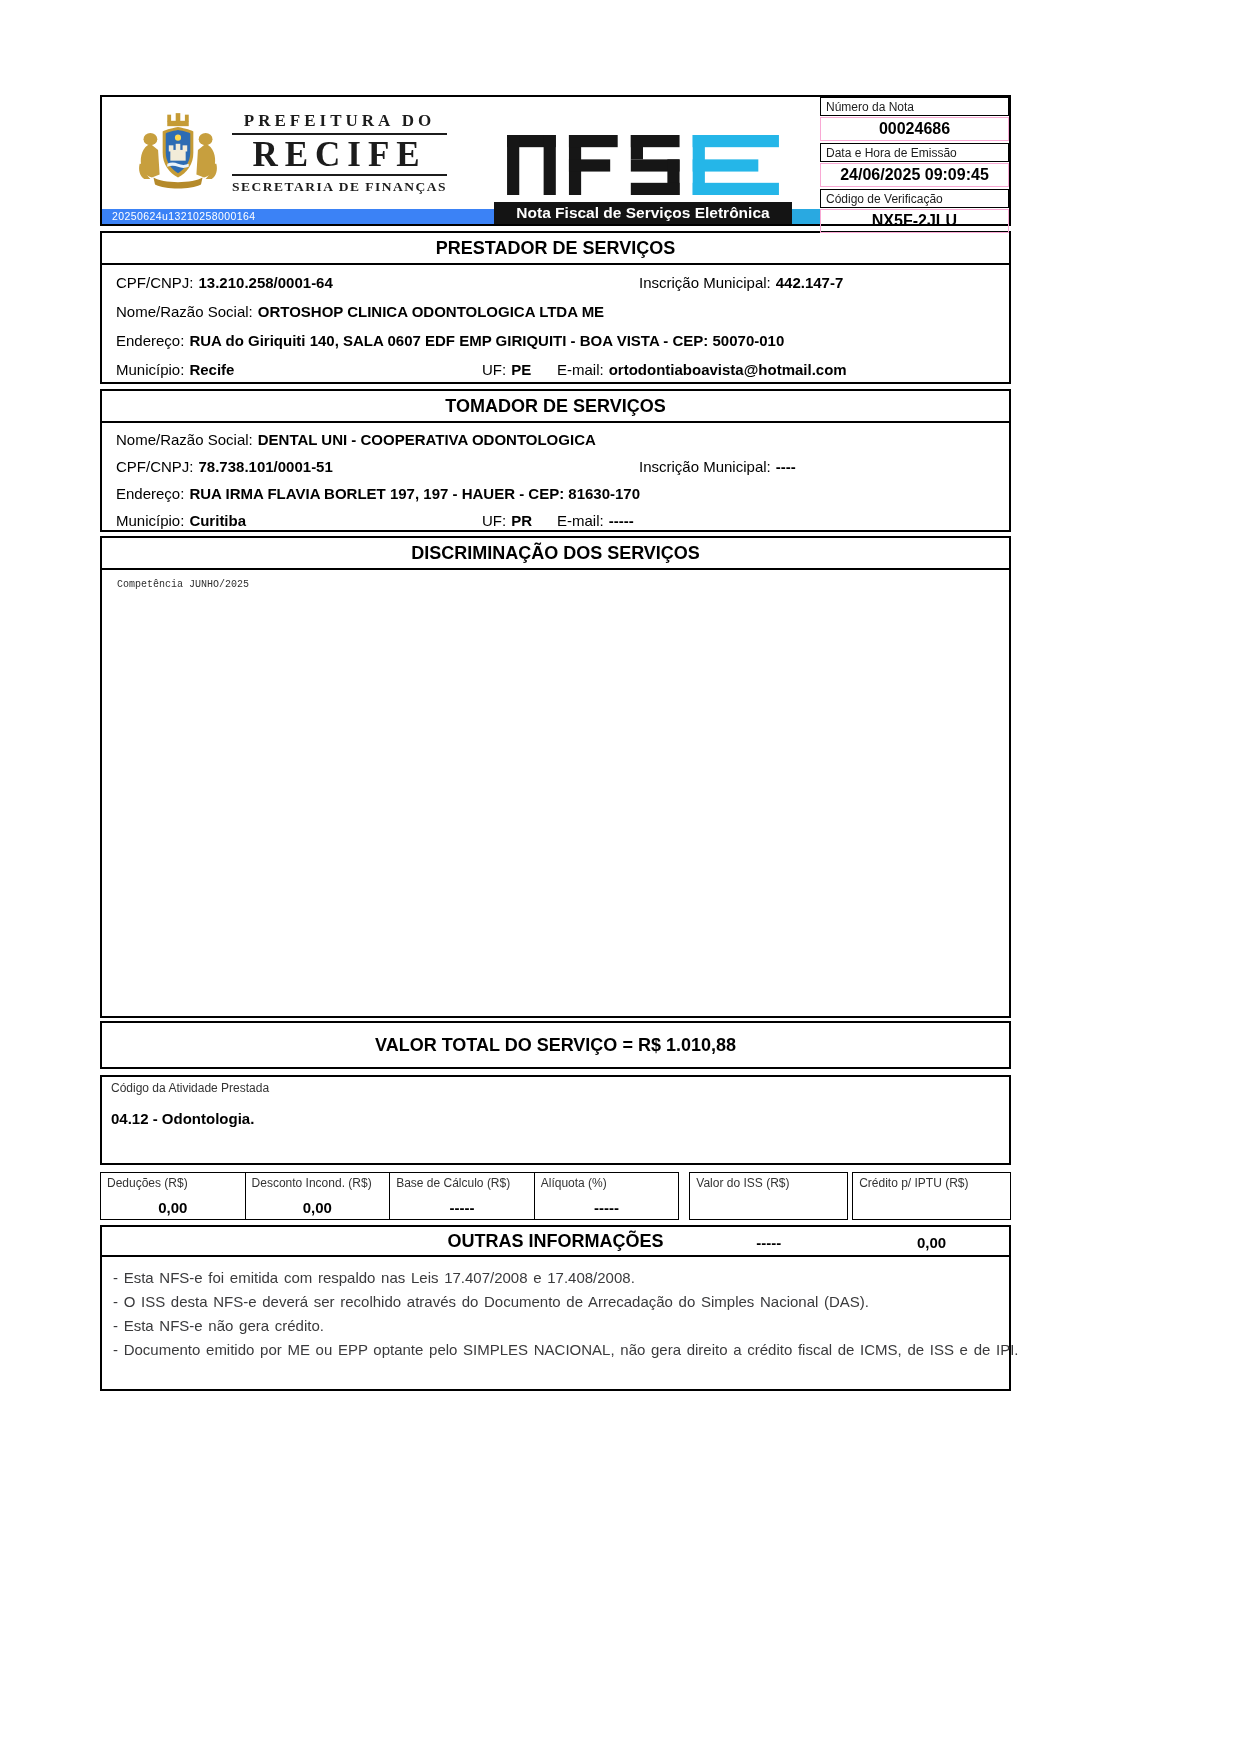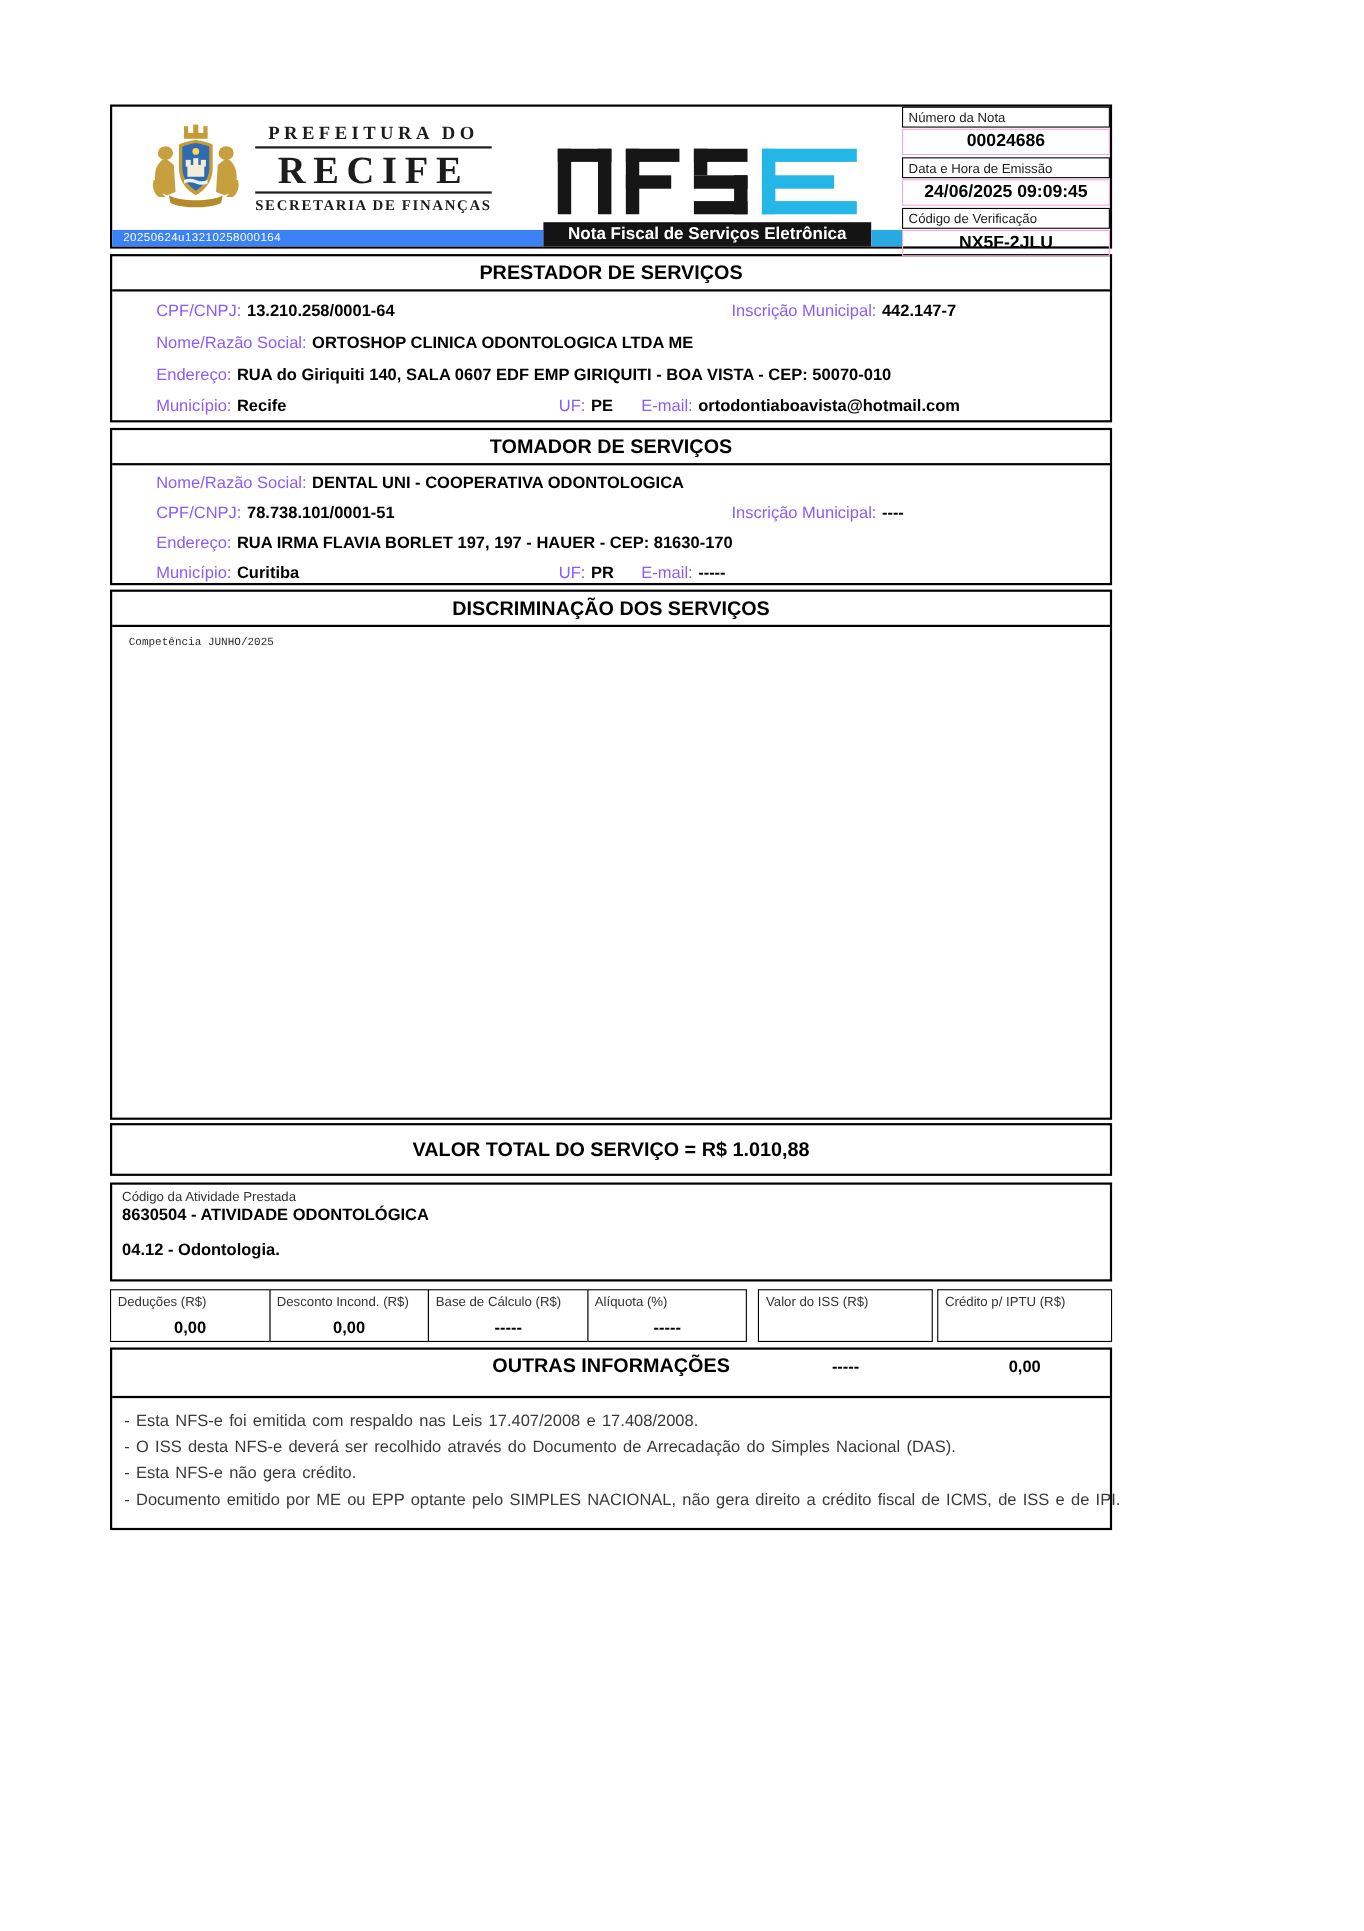--- a/index.html
+++ b/index.html
@@ -28,21 +28,21 @@
   .nfse-svg { margin-top:auto; margin-bottom:7px; }
   .black-bar { width:100%; height:22px; background:#141414; color:#fff; font-weight:bold; font-size:15.5px; text-align:center; line-height:22px; }
   .hdr-bluesep { width:28px; display:flex; flex-direction:column; justify-content:flex-end; }
   .hdr-bluesep .fill { height:15px; background:#29a9e1; }
   .hdr-right { flex:1; display:flex; flex-direction:column; }
   .meta-label { border:1px solid #000; font-size:12px; color:#1c1c1c; padding:2px 5px 1px; margin-bottom:1px; }
   .meta-value { border:1px solid #f9a8d4; font-size:16px; font-weight:bold; text-align:center; line-height:20px; padding:1px 4px; margin-bottom:2px; }
 
   
   .sec-title { height:32px; line-height:30px; text-align:center; font-weight:bold; font-size:18px; border-bottom:2px solid #000; }
-  .lbl { color:#8b5cf6; margin-right:5px;margin-left:26px; }
+  .lbl { color:#000000; margin-right:5px; }
   .val { font-weight:bold; color:#000; }
   .frow { position:relative; height:29px; line-height:29px; padding-left:14px; font-size:15px; white-space:nowrap; }
   .frow.t { height:27px; line-height:27px; }
   .fpair { position:absolute; top:0;text-align:right; }
   .pos-im { left:537px; }
   .pos-uf { left:380px; }
   .pos-email { left:455px; }
   .rows { padding-top:3px; }
 
   .prestador { height:153px; margin-bottom:5px; }
@@ -69,21 +69,21 @@
   .vcell.single { flex:1 1 0;gap:44px; }
   .vl { font-size:12px; color:#333; white-space:nowrap; }
   .vv { font-size:15px; font-weight:bold; }
   .vv.right { text-align:center; }
   .vv.center { text-align:center; }
   .vsep10 { width:10px; flex:none; }
   .vsep4 { width:4px; flex:none; }
 
   
   .outras { height:166px; }
-  .outras .sec-title { height:44px; line-height:28px; }
+  .outras .sec-title { height:30px; line-height:28px; }
   .outras-body { padding:9px 11px; }
   .outras-line { font-size:15px; line-height:1.6; color:#3a3a3c; word-spacing:1.5px; white-space:nowrap; }
 </style>
 </head>
 <body>
 
 <div class="page">
 
   <div class="box hdr">
 
@@ -214,21 +214,20 @@
     <div class="sec-title">DISCRIMINAÇÃO DOS SERVIÇOS</div>
     <div class="discr-body">Competência JUNHO/2025</div>
   </div>
 
   <div class="box total-box">
     <span>VALOR TOTAL DO SERVIÇO = R$ 1.010,88</span>
   </div>
 
   <div class="box ativ">
     <div class="ativ-label">Código da Atividade Prestada</div>
-    <div class="ativ-code">8630504 - ATIVIDADE ODONTOLÓGICA</div>
     <div class="ativ-item">04.12 - Odontologia.</div>
   </div>
 
   <div class="vals">
     <div class="vgroup">
       <div class="vcell">
         <div class="vl">Deduções (R$)</div>
         <div class="vv right">0,00</div>
       </div>
       <div class="vcell">

